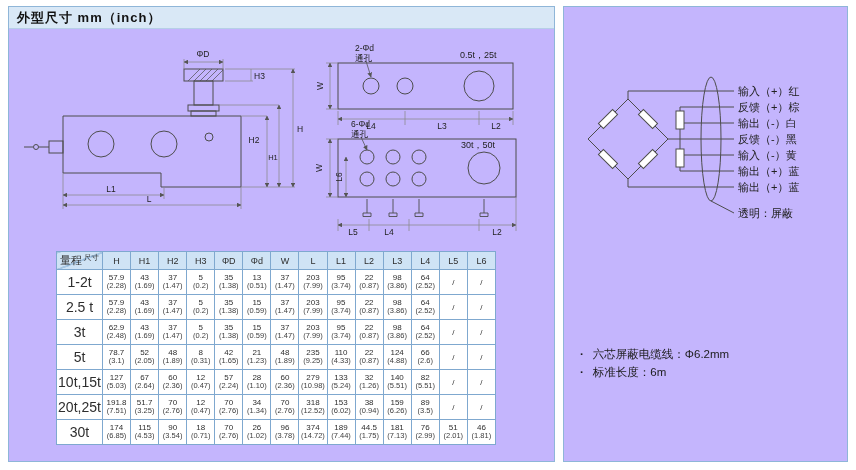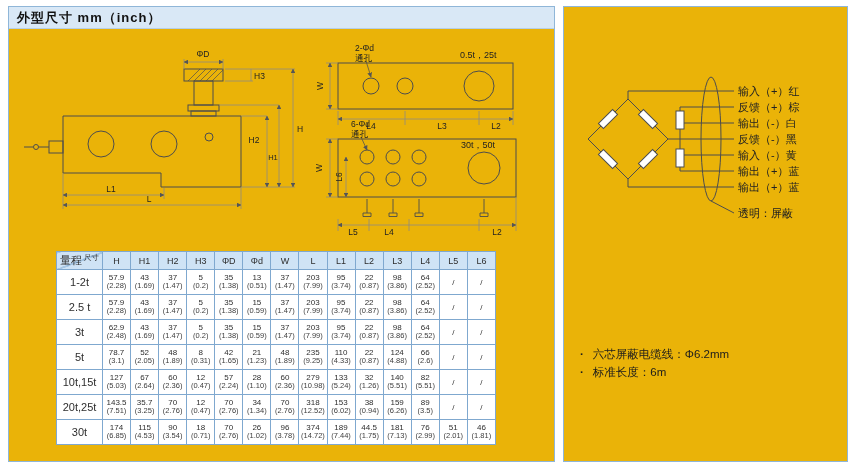--- a/index.html
+++ b/index.html
@@ -1,35 +1,35 @@
 <!DOCTYPE html>
 <html><head>
 <meta charset="utf-8">
 <style>
   *{margin:0;padding:0;box-sizing:border-box}
   html,body{width:856px;height:470px;background:#fff;overflow:hidden;
     font-family:"Liberation Sans", sans-serif;color:#222}
-  .panel{position:absolute;border:1px solid #8fb6d8;background:#eab308}
+  .panel{position:absolute;border:1px solid #8fb6d8;background:#c4b5fd}
   .panel-left{left:8px;top:6px;width:547px;height:456px}
   .panel-right{left:563px;top:6px;width:285px;height:456px}
   .panel-title{height:22px;background:#d9e8f6;border-bottom:1px solid #b6cfe7;
     font-size:13px;font-weight:bold;line-height:22px;padding-left:8px;letter-spacing:1px;color:#111}
   .panel-body{position:relative;height:calc(100% - 22px)}
   svg{display:block}
   svg text{fill:#222;font-family:inherit}
 
   
   #dim-table{position:absolute;left:47px;top:222px;width:440px;border-collapse:collapse;
     table-layout:fixed;font-size:8px;color:#2e2e2e}
   #dim-table th,#dim-table td{border:1px solid #7fa8cf;text-align:center;vertical-align:middle;
     padding:0;font-weight:normal;background:#fff}
   #dim-table thead th{background:#cfe3f5;height:18px;font-size:9px}
   #dim-table thead th:first-child{width:46px}
   #dim-table tbody tr{height:25px}
-  #dim-table .rowlabel{font-size:11px}
+  #dim-table .rowlabel{font-size:14px}
   #dim-table td .v{font-size:8px;line-height:1.15}
   #dim-table td .i{font-size:7.5px;line-height:1.1;color:#3c3c3c}
   #dim-table th.corner{position:relative;
     background:linear-gradient(to bottom right,transparent calc(50% - .5px),
       #7fa8cf calc(50% - .5px),#7fa8cf calc(50% + .5px),transparent calc(50% + .5px)),#cfe3f5}
   .c-top{position:absolute;top:1px;right:3px;font-size:7.5px}
   .c-bot{position:absolute;bottom:1px;left:3px;font-size:11px}
 
   
   #notes{position:absolute;left:16px;top:338px}
@@ -443,25 +443,25 @@
             <td>
               <div class="v">82</div>
               <div class="i">(5.51)</div>
             </td>
             <td>/</td>
             <td>/</td>
           </tr>
           <tr>
             <th class="rowlabel">20t,25t</th>
             <td>
-              <div class="v">143.5</div>
+              <div class="v">191.8</div>
               <div class="i">(7.51)</div>
             </td>
             <td>
-              <div class="v">35.7</div>
+              <div class="v">51.7</div>
               <div class="i">(3.25)</div>
             </td>
             <td>
               <div class="v">70</div>
               <div class="i">(2.76)</div>
             </td>
             <td>
               <div class="v">12</div>
               <div class="i">(0.47)</div>
             </td>

